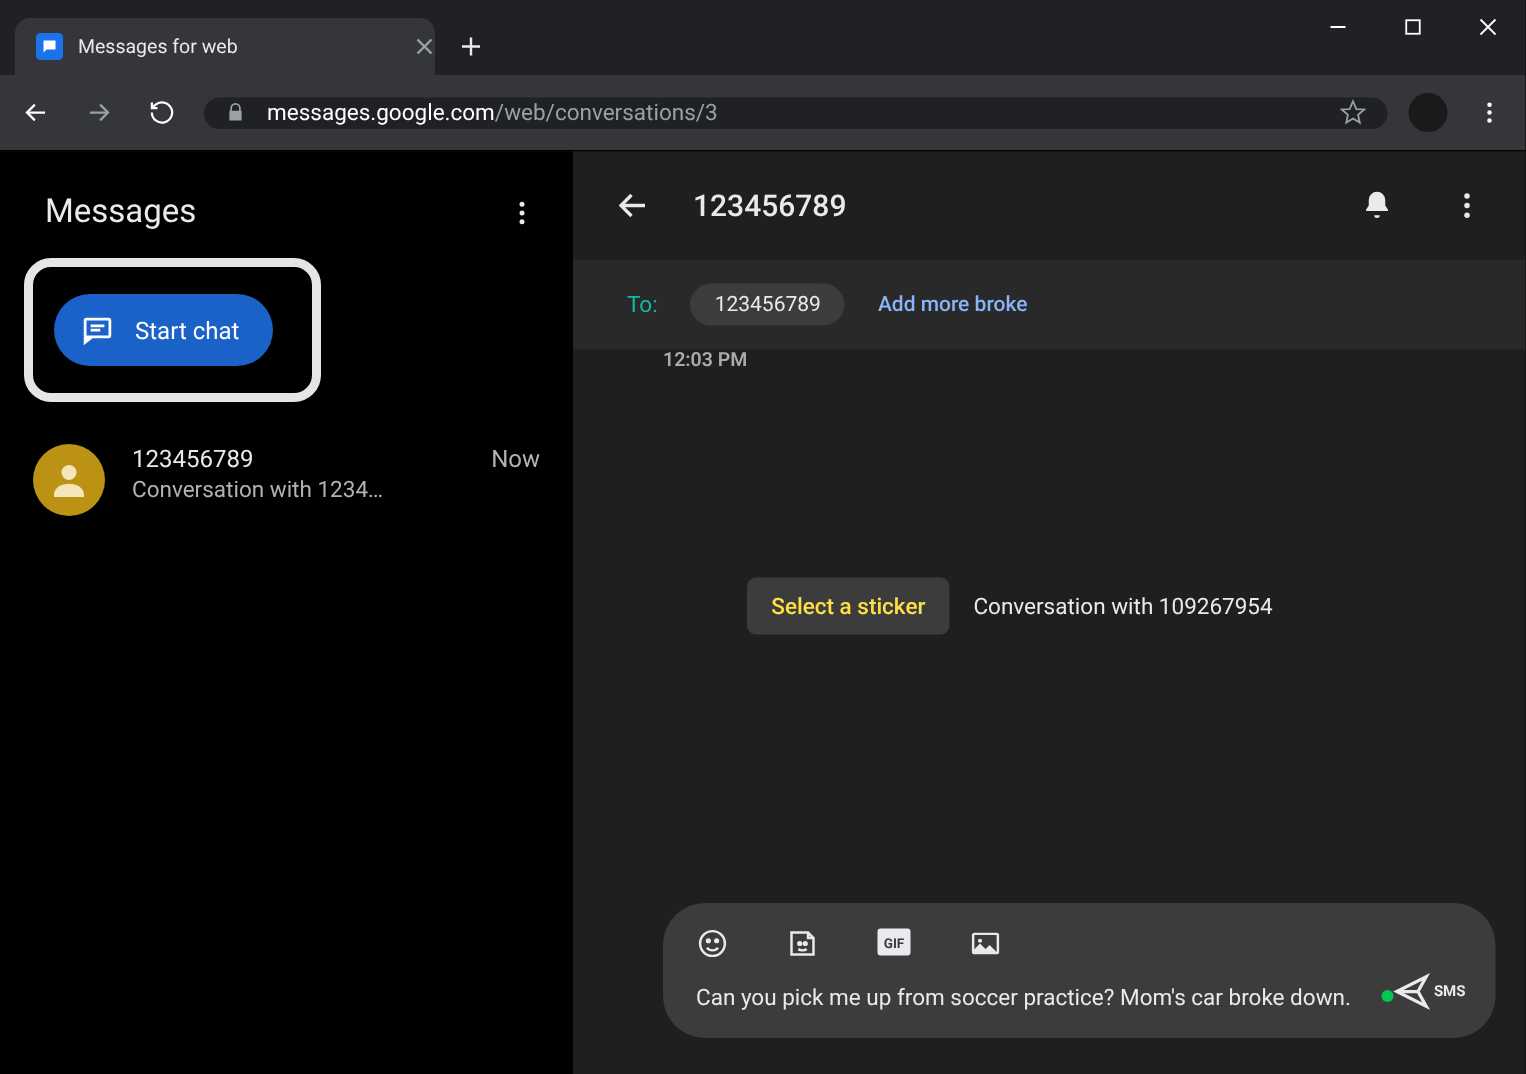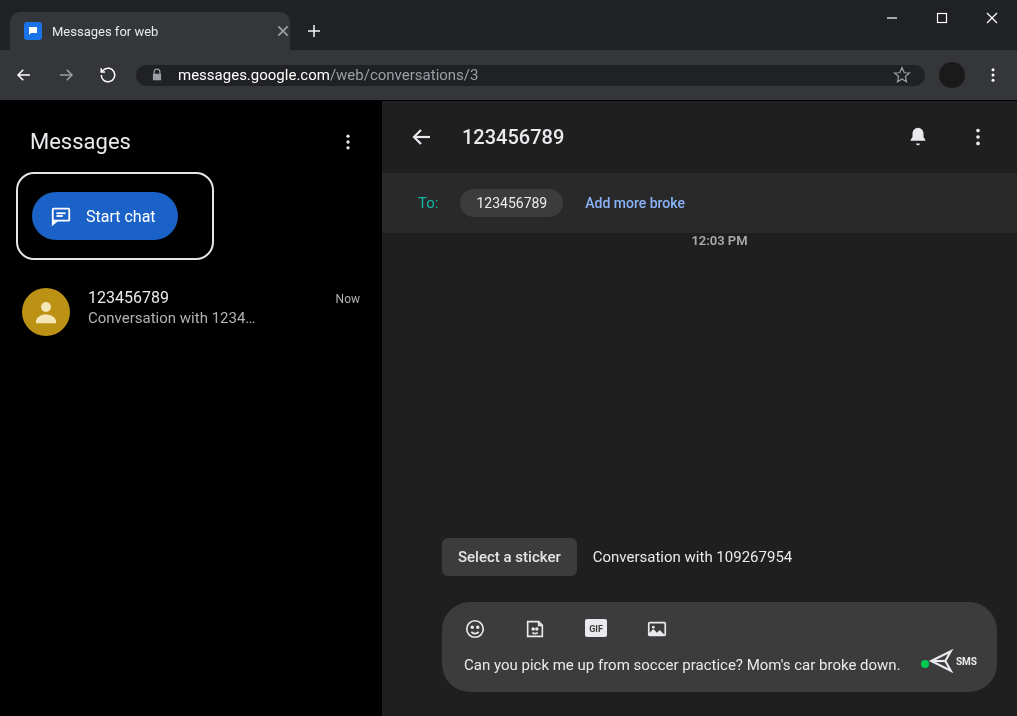--- a/index.html
+++ b/index.html
@@ -34,48 +34,48 @@
   
   
   .app { display: flex; height: 616px; background: #1f1f1f; border-top: 1px solid #000; }
   
   
   .sidebar { width: 382px; background: #000000; display: flex; flex-direction: column; padding-top: 20px; }
   .sidebar-header { display: flex; align-items: center; justify-content: space-between; padding: 8px 24px 18px 30px; }
   .sidebar-header h1 { font-size: 22px; font-weight: 400; color: #e8eaed; }
   .dots-vert { color: #e8eaed; }
   
-  .highlight-box { border: 2px solid #e5e5e5; border-radius: 18px; margin: 0 16px 18px 16px; padding: 18px 14px; width: 198px; }
+  .highlight-box { border: 6px solid #e5e5e5; border-radius: 18px; margin: 0 16px 18px 16px; padding: 18px 14px; width: 198px; }
   .startchat { background: #1a62c7; border-radius: 26px; height: 48px; display: inline-flex; align-items: center; padding: 0 22px 0 18px; gap: 14px; }
   .startchat span { font-size: 16px; color: #fff; }
   
   .conv-item { display: flex; padding: 10px 22px; gap: 18px; }
   .conv-avatar { width: 48px; height: 48px; border-radius: 50%; background: #bb9214; display: flex; align-items: center; justify-content: center; flex-shrink: 0; }
   .conv-avatar svg { width: 30px; height: 30px; fill: #f5e6b8; }
   .conv-text { flex: 1; min-width: 0; }
   .conv-top { display: flex; justify-content: space-between; align-items: baseline; }
   .conv-name { font-size: 16px; color: #e8eaed; }
-  .conv-time { font-size: 12px; color: #b2b2b2; }
+  .conv-time { font-size: 16px; color: #b2b2b2; }
   .conv-preview { font-size: 15px; color: #b2b2b2; white-space: nowrap; overflow: hidden; text-overflow: ellipsis; margin-top: 2px; }
   
   
   .main { flex: 1; background: #1f1f1f; display: flex; flex-direction: column; }
   .main-header { display: flex; align-items: center; padding: 24px 28px; gap: 28px; }
   .main-header h2 { font-size: 20px; font-weight: 500; color: #e8eaed; flex: 1; }
   .hdr-icon { color: #e8eaed; }
   
   .to-bar { background: #292929; padding: 16px 36px; display: flex; align-items: center; gap: 22px; font-size: 15px; }
   .to-label { color: #14b8a6; }
   .chip { background: #3c3c3c; border-radius: 16px; padding: 6px 16px; color: #e8eaed; font-size: 14px; }
   .add-people { color: #8ab4f8; font-weight: 500; font-size: 14px; }
   
-  .messages-area { flex: 1; display: flex; flex-direction: column; justify-content: space-between; padding: 0 20px 10px 60px; }
+  .messages-area { flex: 1; display: flex; flex-direction: row; justify-content: flex-start; padding: 0 20px 10px 60px; }
   .timestamp { text-align: center; font-size: 13px; color: #aaa; font-weight: 600; margin-bottom: 14px; }
   .msg-row { display: flex; align-items: center; gap: 16px; margin-bottom: 16px; }
-  .sticker-btn { background: #3c3c3c; border-radius: 6px; padding: 10px 16px; color: #e5e5e5; font-size: 15px; font-weight: 500; }
+  .sticker-btn { background: #3c3c3c; border-radius: 6px; padding: 10px 16px; color: #fde047; font-size: 15px; font-weight: 500; }
   .msg-text { color: #e8eaed; font-size: 15px; }
   
   .composer-wrap { padding: 0 20px 24px 60px; }
   .composer { background: #3c3c3c; border-radius: 28px; padding: 16px 22px; position: relative; }
   .composer-icons { display: flex; gap: 38px; margin-bottom: 14px; }
   .composer-icons .cicon { color: #e8eaed; }
   .composer-text { color: #e8eaed; font-size: 15px; line-height: 1.5; padding-right: 60px; }
   .send-btn { position: absolute; right: 20px; bottom: 18px; display: flex; flex-direction: row; align-items: center; gap: 2px; }
   .send-btn svg { width: 26px; height: 26px; }
   .send-btn .sms { font-size: 10px; font-weight: 700; color: #e8eaed; }

